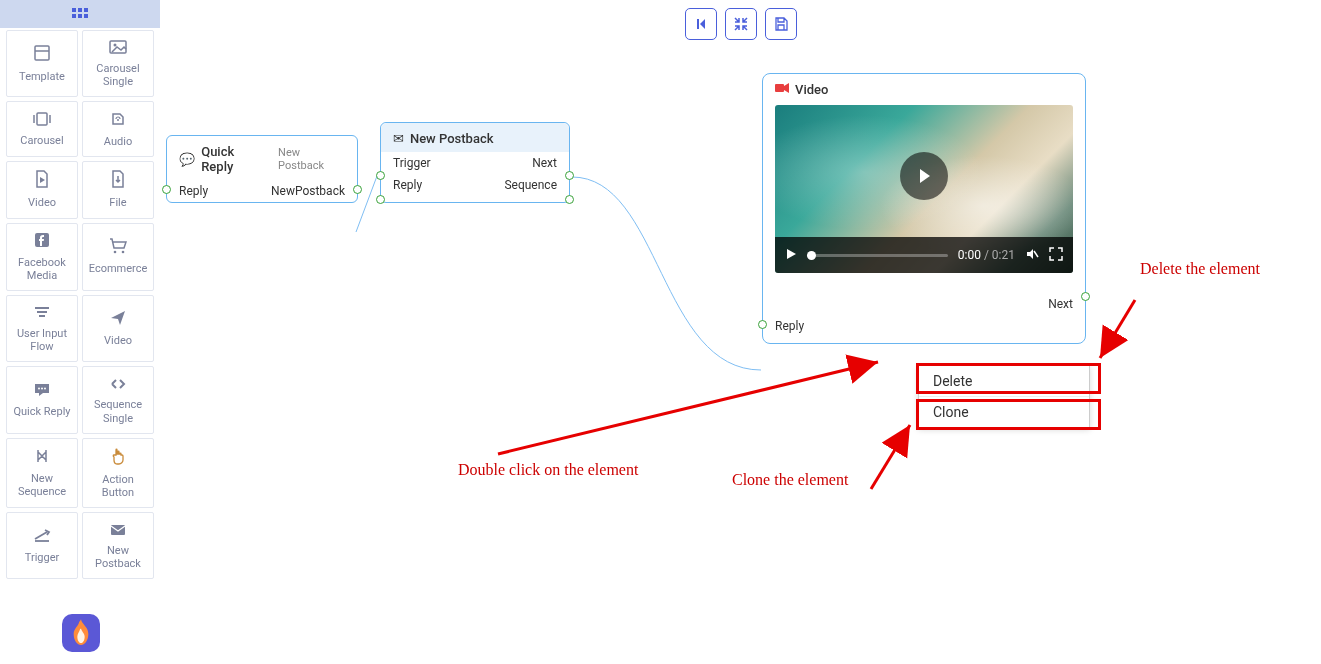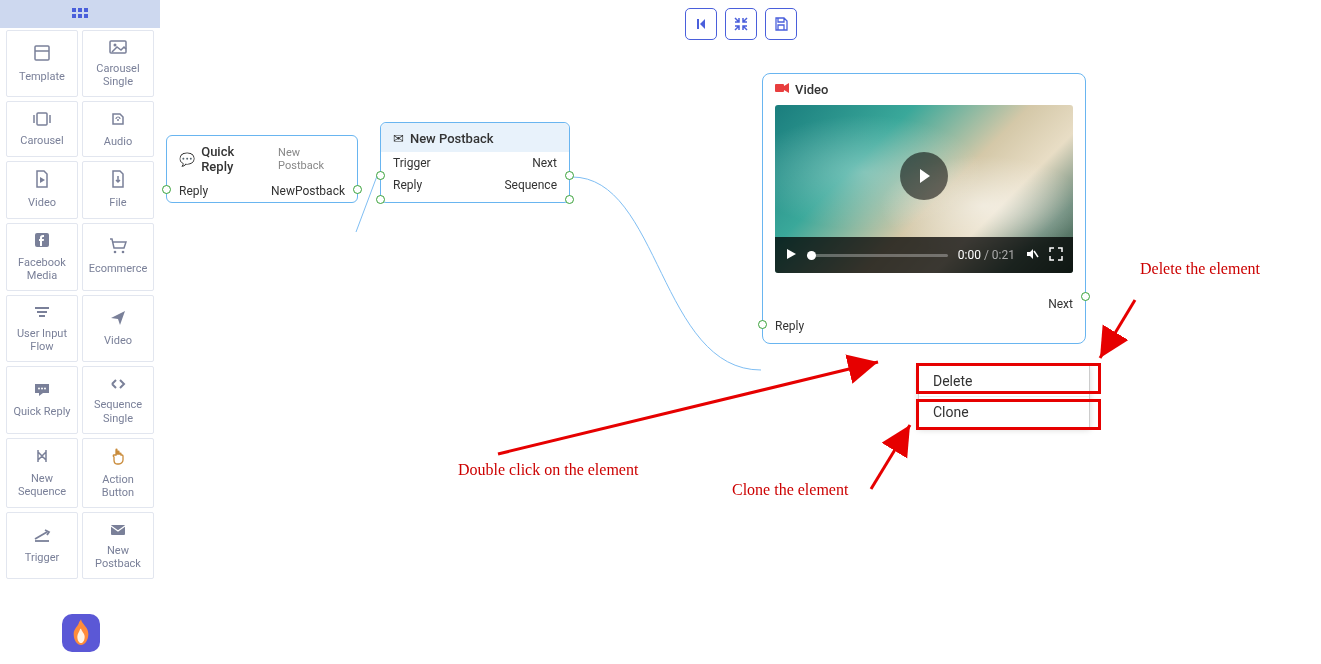--- a/index.html
+++ b/index.html
@@ -319,21 +319,21 @@
 
   <div class="ctx-menu" style="left: 758px; top: 365px;">
     <div class="ctx-item">Delete</div>
     <div class="ctx-item">Clone</div>
   </div>
 
   <div class="red-box" style="left:756px; top:363px; width:185px; height:31px;"></div>
   <div class="red-box" style="left:756px; top:399px; width:185px; height:31px;"></div>
 
   <div class="ann" style="left: 952px; top: 260px; margin-left: 28px;">Delete the element</div>
-  <div class="ann" style="left: 572px; top: 481px;">Clone the element</div>
+  <div class="ann" style="left: 572px; top: 471px;">Clone the element</div>
   <div class="ann" style="left: 298px; top: 461px;">Double click on the element</div>
 
 </div>
 
 <div class="flame-btn">
   <svg viewBox="0 0 24 30">
       <path d="M12 0 C13 6 20 8 20 16 C20 23 16 28 12 28 C8 28 4 23 4 16 C4 10 9 8 10 3 C10 3 11 2 12 0 Z" fill="#ff8c3a"></path>
       <path d="M12 10 C13 14 16 15 16 19 C16 23 14 26 12 26 C10 26 8 23 8 19 C8 16 10 14 11 11 Z" fill="#fff5e6"></path>
     </svg>
 </div>

